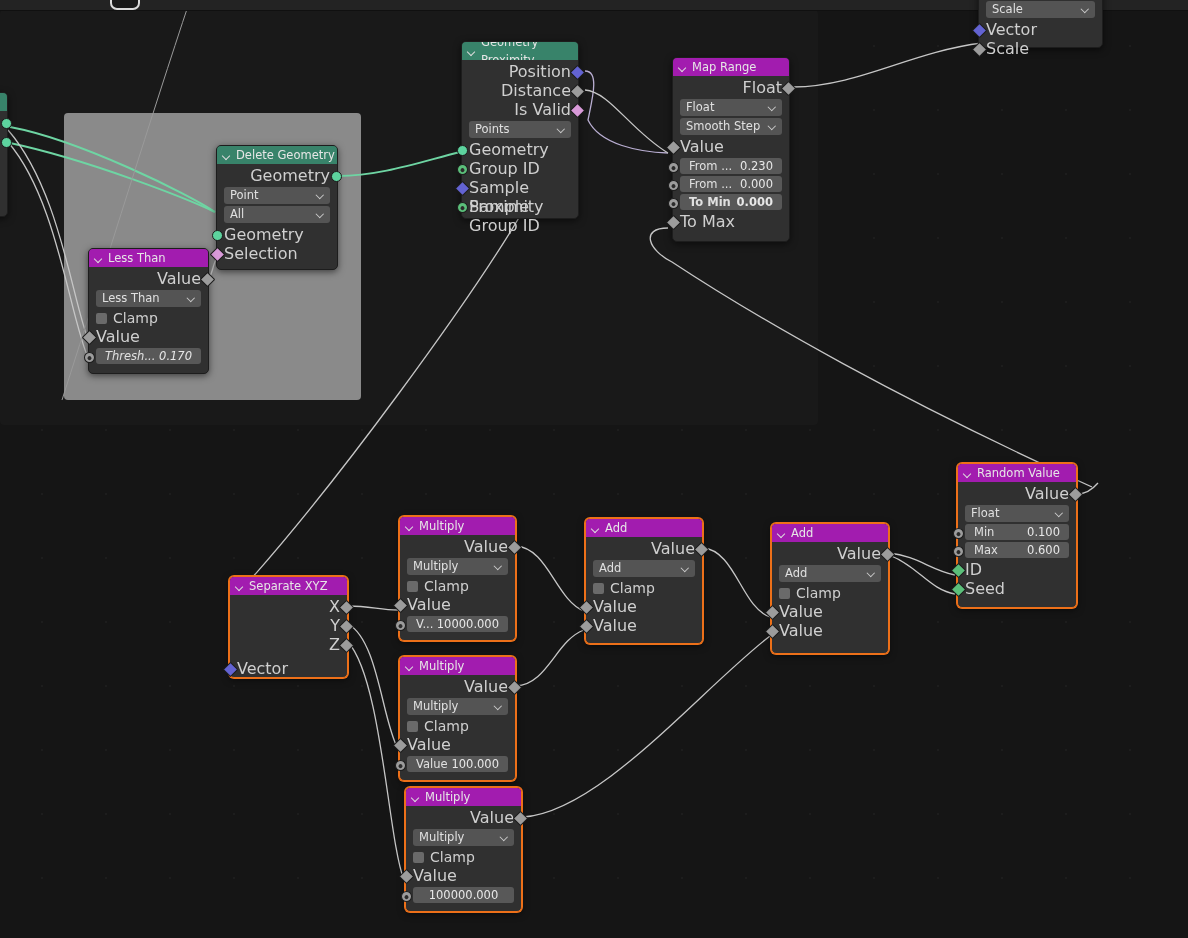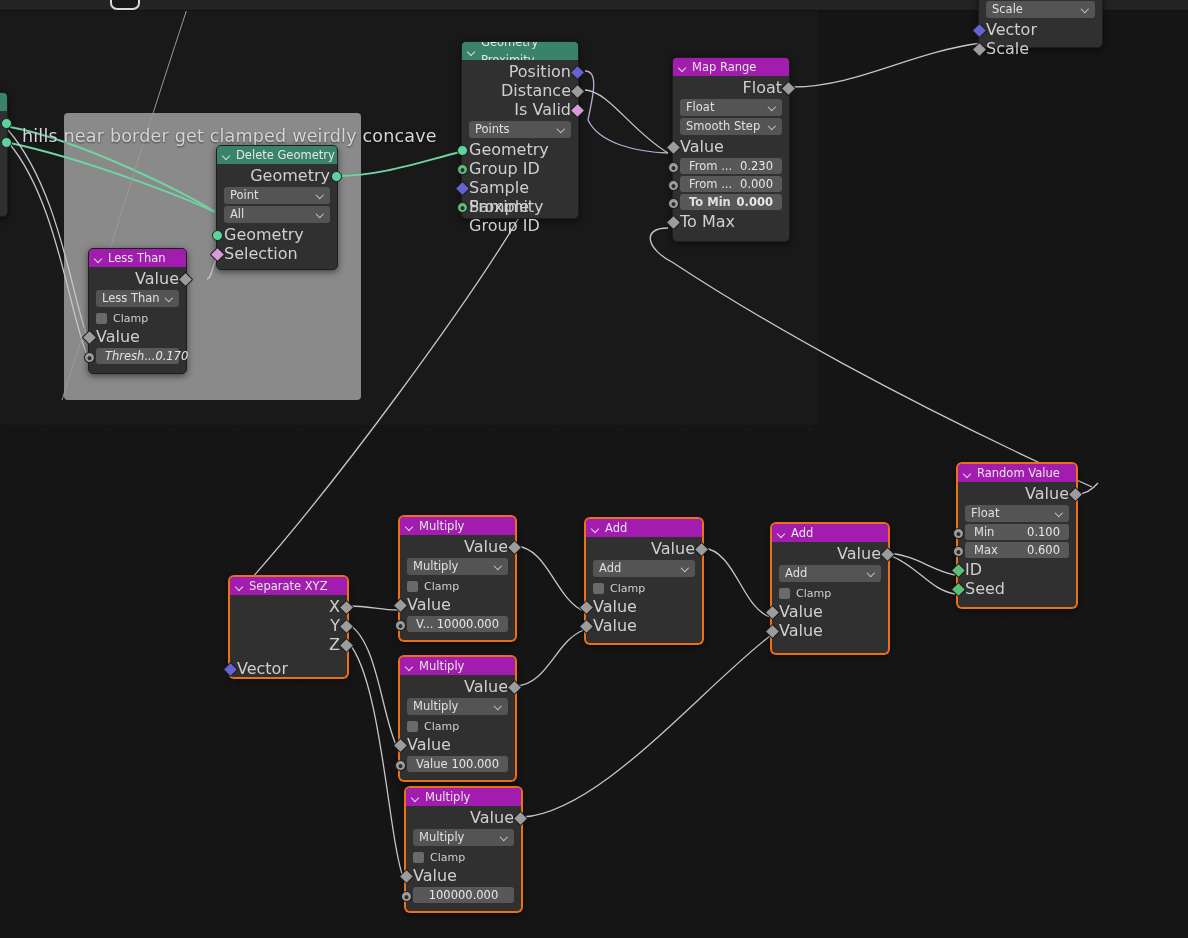--- a/index.html
+++ b/index.html
@@ -103,21 +103,21 @@
   }
   .numfield{
     height:16px;line-height:16px;background:#585858;border-radius:3px;
     color:#e8e8e8;font-size:11.5px;display:flex;justify-content:space-between;
     padding:0 9px;box-sizing:border-box;
   }
   .numfield.center{justify-content:center;}
   .numfield .lbl{opacity:.95;}
   .checkrow{
     display:flex;align-items:center;gap:6px;height:18px;
-    font-size:11px;color:#cfcfcf;padding:0 7px;
+    font-size:14px;color:#cfcfcf;padding:0 7px;
   }
   .cbox{width:11px;height:11px;background:#6a6a6a;border-radius:2px;flex:0 0 auto;}
   
   svg.noodles{position:absolute;inset:0;width:1188px;height:938px;pointer-events:none;}
 </style>
 </head>
 <body>
 
 <div id="stage">
   <div id="gridlayer"></div>
@@ -168,21 +168,20 @@
       <path d="M1077,494 C1085,494 1092,490 1098,483"></path>
 
       <path d="M190,0 C150,120 110,250 62,400" stroke="#9a9a9a" stroke-width="1"></path>
     </g>
   </svg>
 
   <div class="topbar">
     <div class="topbar-nub"></div>
   </div>
 
-  <div class="annot on-grey" style="left:22px;top:126px;">hills near border get clamped weirdly concave</div>
 
   <div class="node" style="left:-18px;top:92px;width:26px;height:125px;">
     <div class="node-header hdr-green"></div>
     <div class="node-body">
       <div class="row in">
         <span class="sock circle s-geo right"></span>
       </div>
       <div class="row in">
         <span class="sock circle s-geo right"></span>
       </div>
@@ -331,21 +330,21 @@
         <span class="sock circle s-geo left"></span>
         <span>Geometry</span>
       </div>
       <div class="row in">
         <span class="sock diamond s-bool left"></span>
         <span>Selection</span>
       </div>
     </div>
   </div>
 
-  <div class="node" style="left:88px;top:248px;width:99px;height:126px;">
+  <div class="node" style="left:88px;top:248px;width:121px;height:126px;">
     <div class="node-header hdr-blue">
       <span class="chev"></span>
       <span>Less Than</span>
     </div>
     <div class="node-body">
       <div class="row out">
         <span class="sock diamond s-flt right"></span>
         <span>Value</span>
       </div>
       <div class="wrow">

